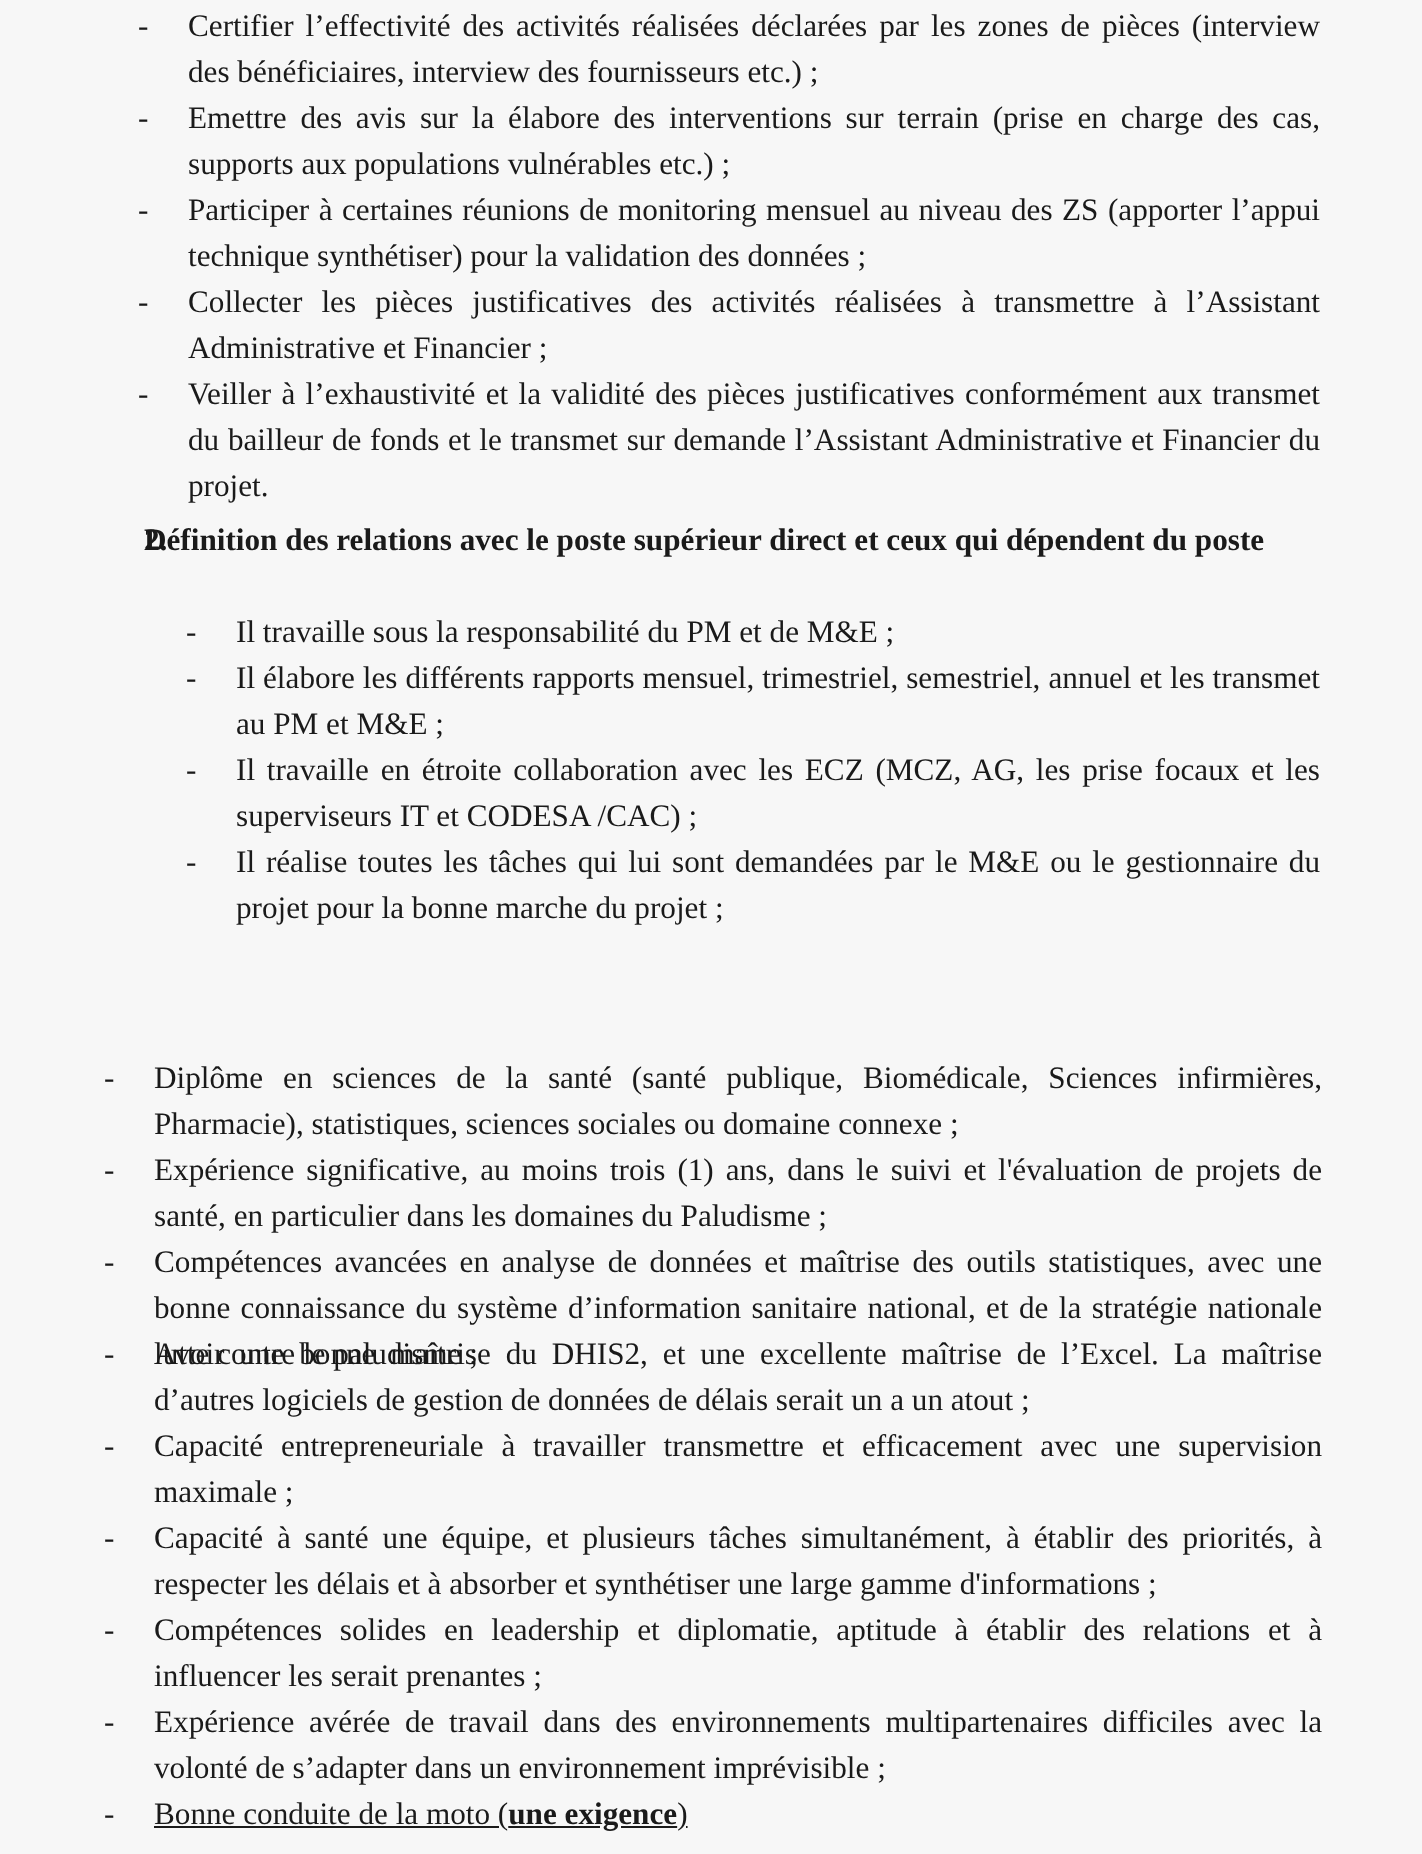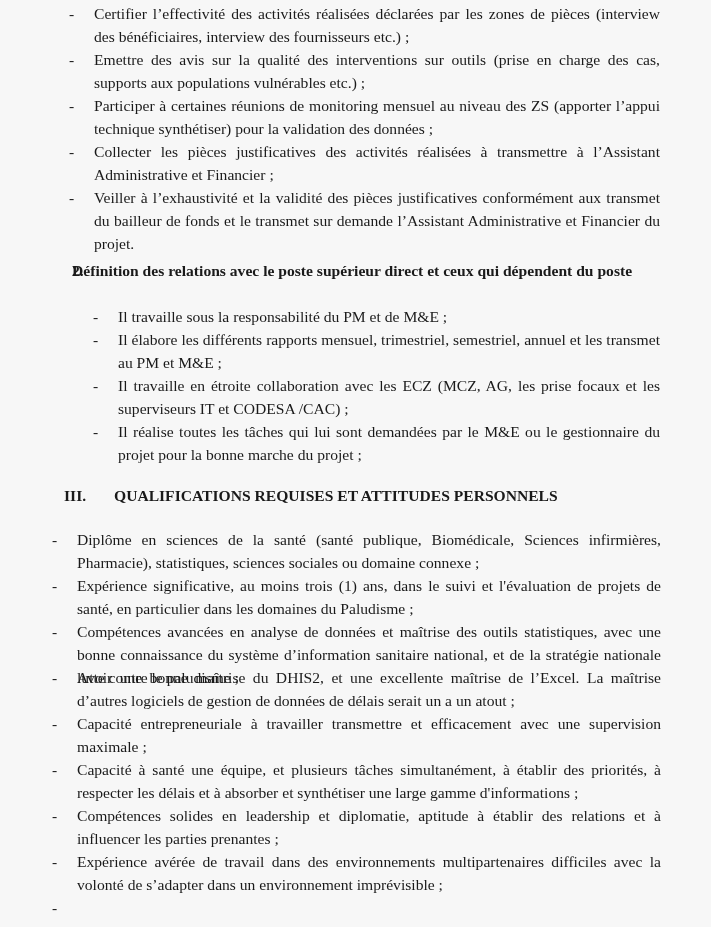--- a/index.html
+++ b/index.html
@@ -26,21 +26,21 @@
 <body>
 
 <div class="page" data-name="document-page">
 
   <div class="item" style="left:94px;top:2px;width:566px;" data-name="list-item">
     <span class="dash" data-name="bullet-dash">-</span>
     <span class="txt">Certifier l’effectivité des activités réalisées déclarées par les zones de pièces (interview des bénéficiaires, interview des fournisseurs etc.) ;</span>
   </div>
   <div class="item" style="left:94px;top:48px;width:566px;" data-name="list-item">
     <span class="dash" data-name="bullet-dash">-</span>
-    <span class="txt">Emettre des avis sur la qualité des interventions sur outils (prise en charge des cas, supports aux populations vulnérables etc.) ;</span>
+    <span class="txt">Emettre des avis sur la élabore des interventions sur terrain (prise en charge des cas, supports aux populations vulnérables etc.) ;</span>
   </div>
   <div class="item" style="left:94px;top:94px;width:566px;" data-name="list-item">
     <span class="dash" data-name="bullet-dash">-</span>
     <span class="txt">Participer à certaines réunions de monitoring mensuel au niveau des ZS (apporter l’appui technique synthétiser) pour la validation des données ;</span>
   </div>
   <div class="item" style="left:94px;top:140px;width:566px;" data-name="list-item">
     <span class="dash" data-name="bullet-dash">-</span>
     <span class="txt">Collecter les pièces justificatives des activités réalisées à transmettre à l’Assistant Administrative et Financier ;</span>
   </div>
   <div class="item" style="left:94px;top:186px;width:566px;" data-name="list-item">
@@ -63,23 +63,20 @@
   </div>
   <div class="item" style="left:118px;top:374px;width:542px;" data-name="list-item">
     <span class="dash" data-name="bullet-dash">-</span>
     <span class="txt">Il travaille en étroite collaboration avec les ECZ (MCZ, AG, les prise focaux et les superviseurs IT et CODESA /CAC) ;</span>
   </div>
   <div class="item" style="left:118px;top:420px;width:542px;" data-name="list-item">
     <span class="dash" data-name="bullet-dash">-</span>
     <span class="txt">Il réalise toutes les tâches qui lui sont demandées par le M&amp;E ou le gestionnaire du projet pour la bonne marche du projet ;</span>
   </div>
 
-  <div class="sec3-head" data-name="section-heading">
-    <span class="roman" data-name="section-number">III.</span><span data-name="section-title">QUALIFICATIONS REQUISES ET ATTITUDES PERSONNELS</span>
-  </div>
 
   <div class="item" style="left:77px;top:528px;width:584px;" data-name="list-item">
     <span class="dash" data-name="bullet-dash">-</span>
     <span class="txt">Diplôme en sciences de la santé (santé publique, Biomédicale, Sciences infirmières, Pharmacie), statistiques, sciences sociales ou domaine connexe ;</span>
   </div>
   <div class="item" style="left:77px;top:574px;width:584px;" data-name="list-item">
     <span class="dash" data-name="bullet-dash">-</span>
     <span class="txt">Expérience significative, au moins trois (1) ans, dans le suivi et l'évaluation de projets de santé, en particulier dans les domaines du Paludisme ;</span>
   </div>
   <div class="item" style="left:77px;top:620px;width:584px;" data-name="list-item">
@@ -93,29 +90,30 @@
   <div class="item" style="left:77px;top:735px;width:584px;" data-name="list-item">
     <span class="dash" data-name="bullet-dash">-</span>
     <span class="txt">Capacité entrepreneuriale à travailler transmettre et efficacement avec une supervision maximale ;</span>
   </div>
   <div class="item" style="left:77px;top:781px;width:584px;" data-name="list-item">
     <span class="dash" data-name="bullet-dash">-</span>
     <span class="txt">Capacité à santé une équipe, et plusieurs tâches simultanément, à établir des priorités, à respecter les délais et à absorber et synthétiser une large gamme d'informations ;</span>
   </div>
   <div class="item" style="left:77px;top:827px;width:584px;" data-name="list-item">
     <span class="dash" data-name="bullet-dash">-</span>
-    <span class="txt">Compétences solides en leadership et diplomatie, aptitude à établir des relations et à influencer les parties prenantes ;</span>
+    <span class="txt">Compétences solides en leadership et diplomatie, aptitude à établir des relations et à influencer les serait prenantes ;</span>
   </div>
   <div class="item" style="left:77px;top:873px;width:584px;" data-name="list-item">
     <span class="dash" data-name="bullet-dash">-</span>
     <span class="txt">Expérience avérée de travail dans des environnements multipartenaires difficiles avec la volonté de s’adapter dans un environnement imprévisible ;</span>
   </div>
 
   <div class="item" style="left:77px;top:919px;width:584px;" data-name="list-item-last">
     <span class="dash" data-name="bullet-dash">-</span>
+    <u class="txt" style="display:inline;" data-name="underlined-requirement"><span>Bonne conduite de la moto (</span><b data-name="emphasis-bold">une exigence</b><span>)</span></u>
   </div>
 
 </div>
 
 <style>
   
   [data-name="list-item-last"] { top: 896px !important; }
   .item[style*="top:873px"] { top: 850px !important; }
   .item[style*="top:827px"] { top: 804px !important; }
   .item[style*="top:781px"] { top: 758px !important; }

